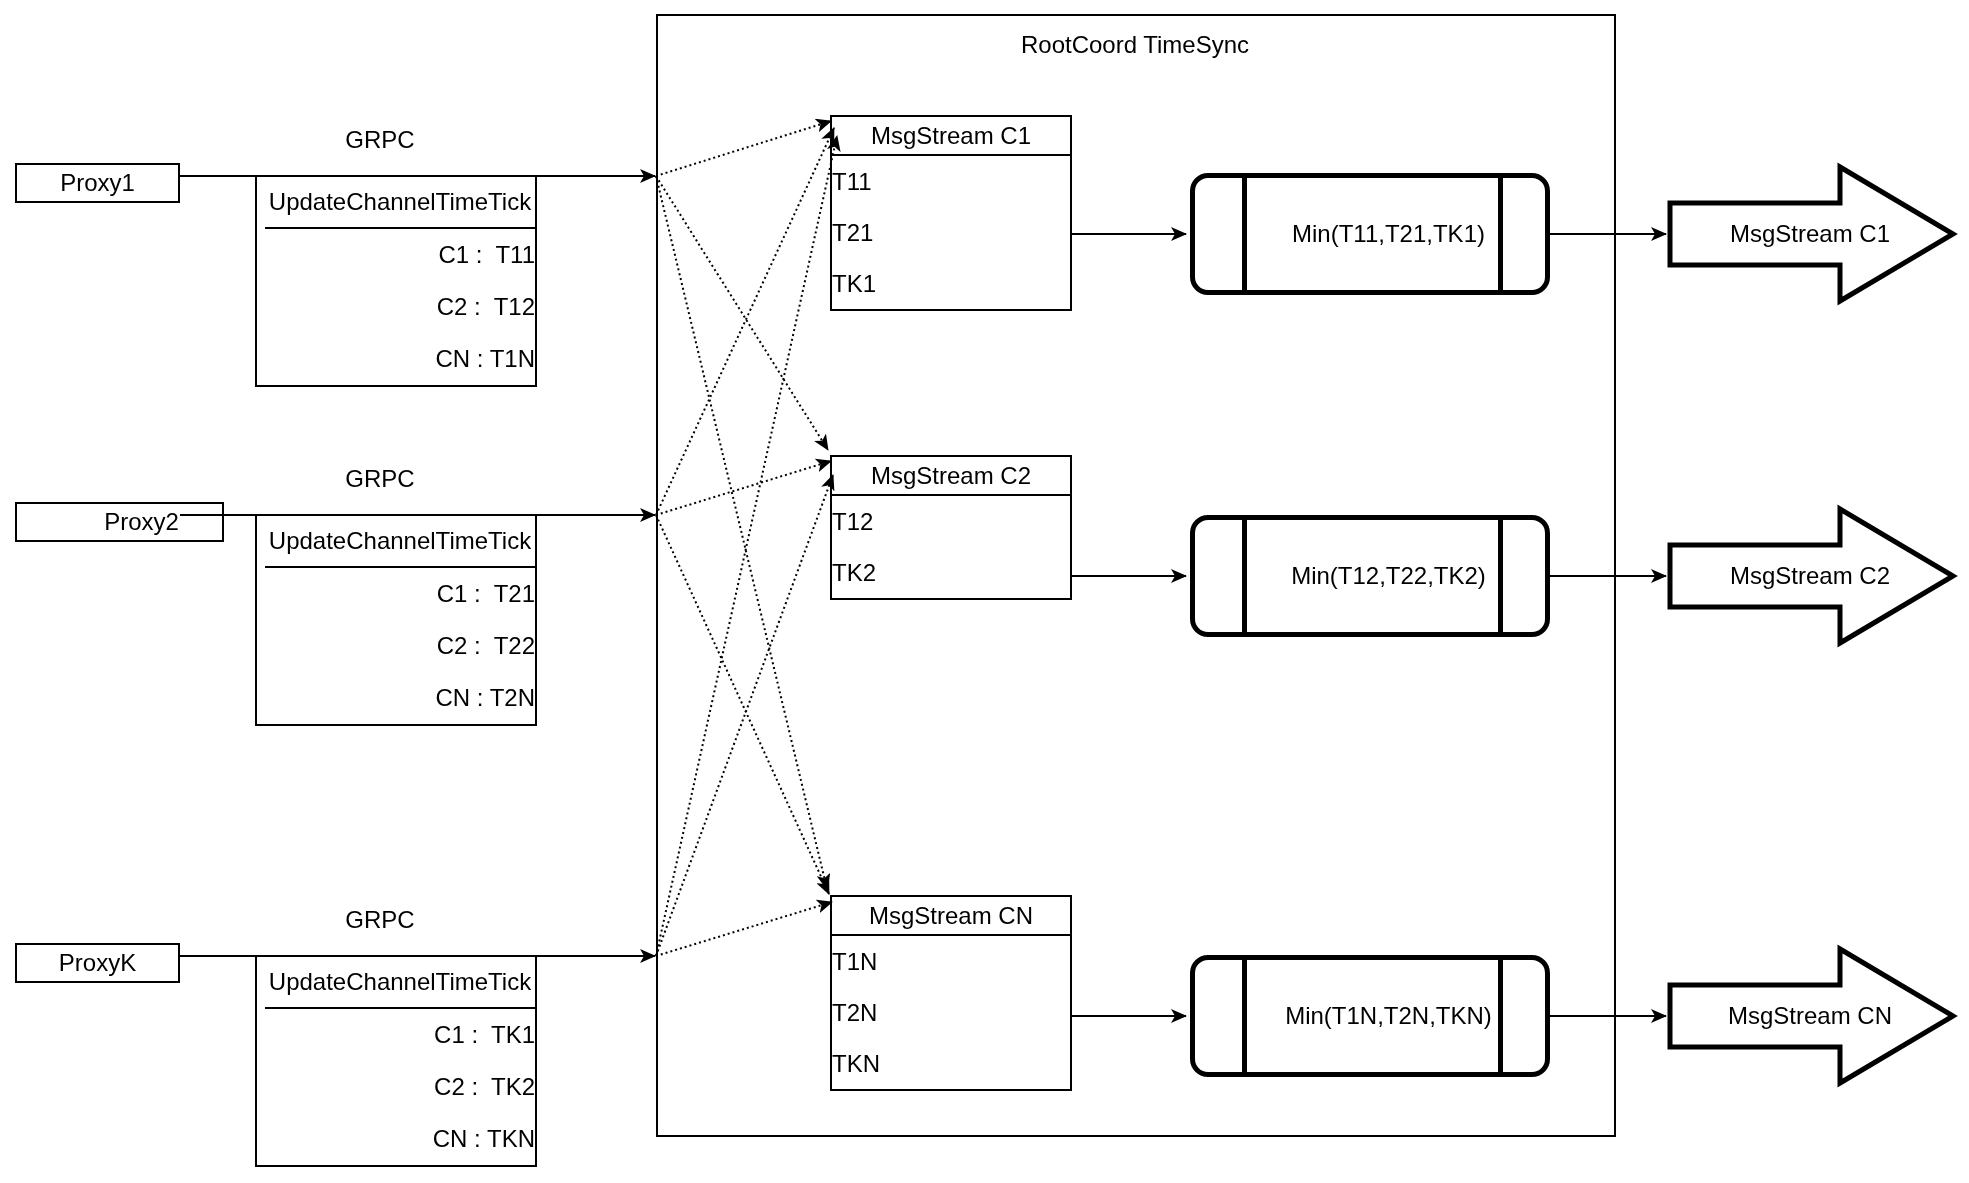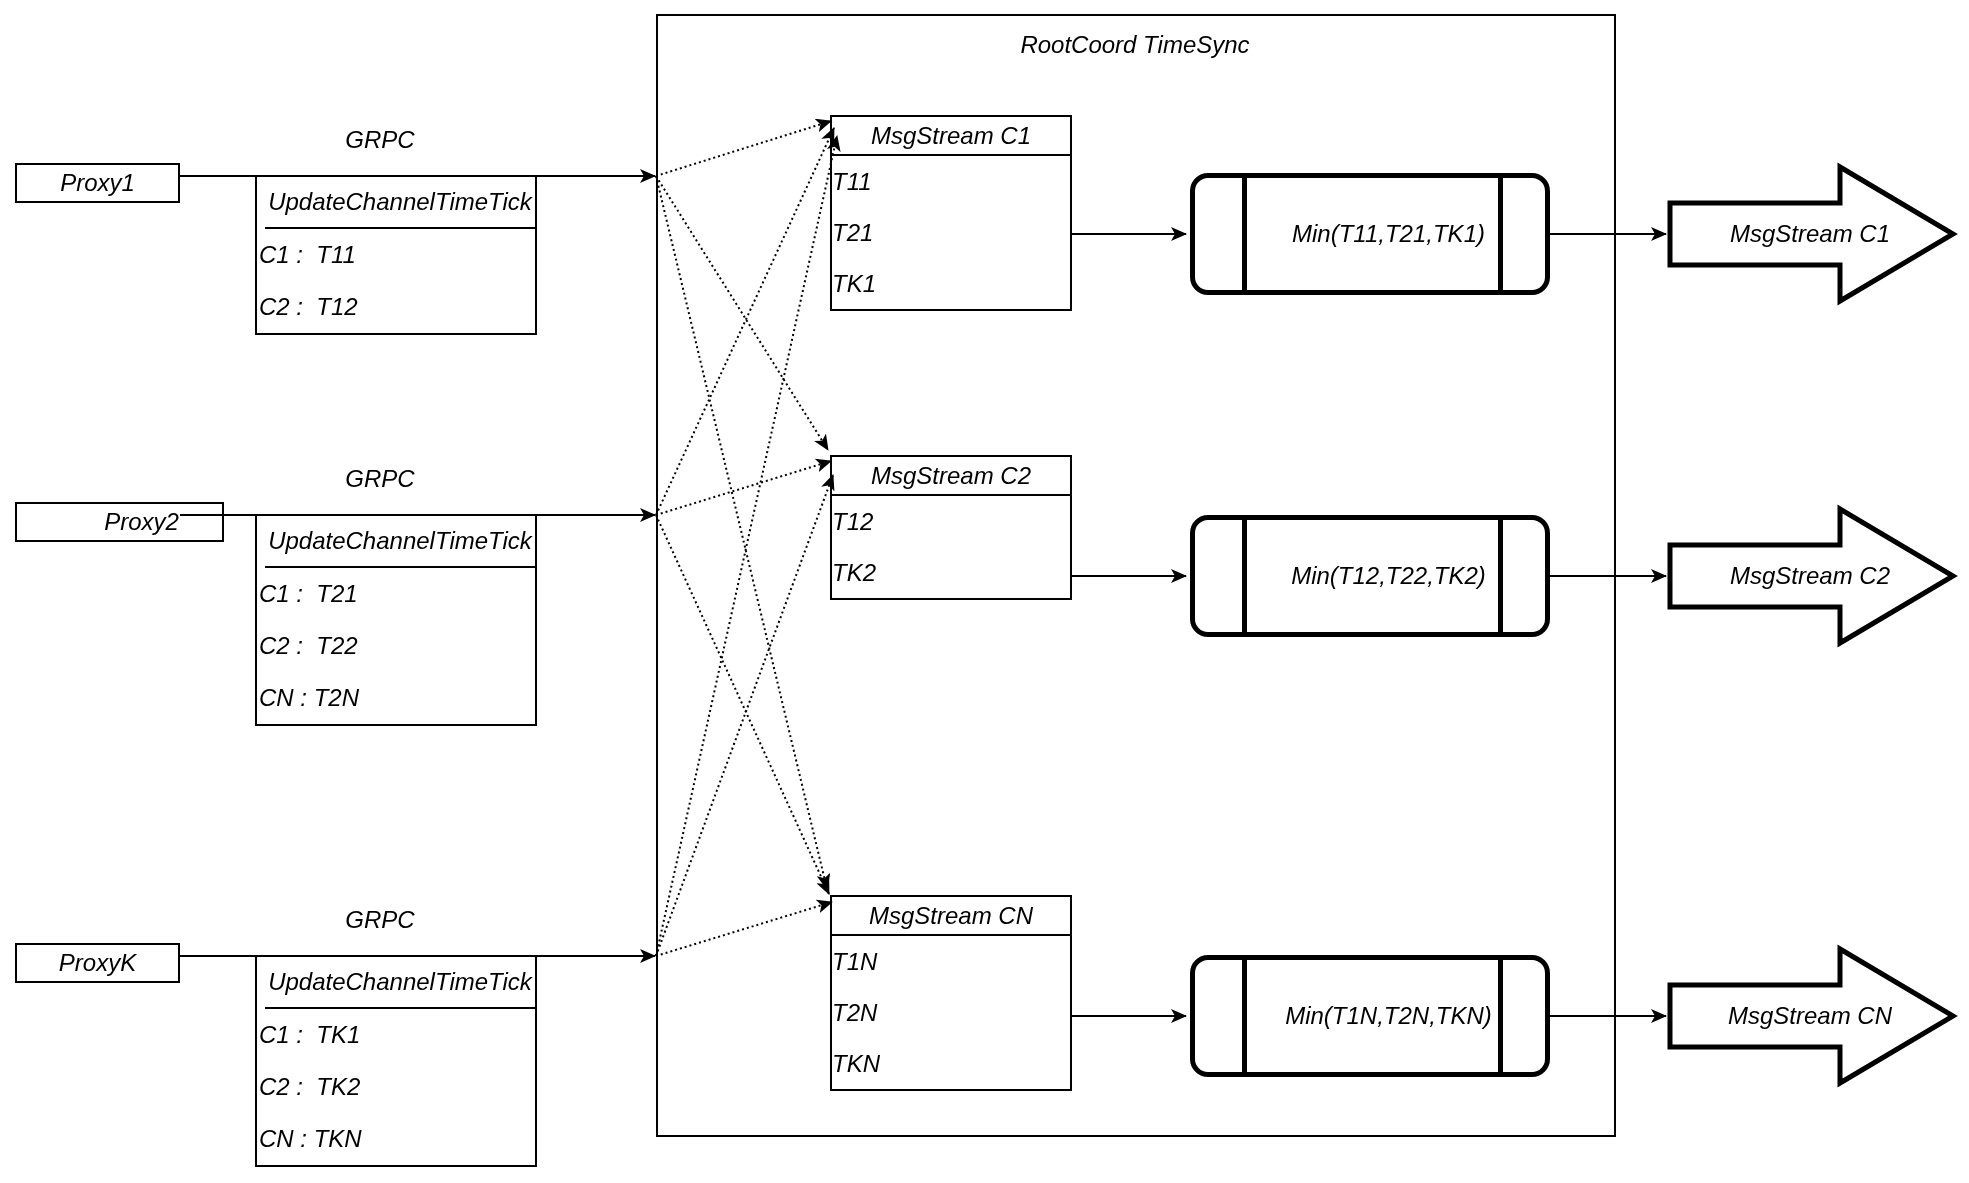--- a/index.html
+++ b/index.html
@@ -4,21 +4,20 @@
 <style>
   html,body{margin:0;padding:0;background:#ffffff;}
   .canvas{
     position:relative;
     width:1969px;height:1183px;
     background:#ffffff;
     font-family:"Liberation Sans", sans-serif;
     color:#000;
     font-size:24px;
     overflow:hidden;
-    font-style:italic;
   }
   
   .rootcoord{
     position:absolute;
     left:656px;top:14px;width:956px;height:1119px;
     border:2px solid #000;background:#ffffff;
   }
   .rc-title{
     position:absolute;
     left:656px;top:30px;width:958px;height:30px;
@@ -34,21 +33,21 @@
   .grpc{
     position:absolute;left:230px;width:300px;height:28px;
     line-height:28px;text-align:center;
   }
   
   .lt{
     position:absolute;left:255px;width:278px;
     border:2px solid #000;background:#fff;
   }
   .lt-header{height:50px;line-height:50px;border-bottom:2px solid #000;text-align:center;margin-left:8px;}
-  .lt-cell{height:52px;line-height:52px;padding-left:2px;white-space:pre;}
+  .lt-cell{height:52px;line-height:52px;padding-left:2px;white-space:pre;text-align:right;}
   
   .ms{
     position:absolute;left:830px;width:238px;
     border:2px solid #000;background:#fff;
   }
   .ms-header{height:37px;line-height:37px;border-bottom:2px solid #000;text-align:center;}
   .ms-cell{height:51px;line-height:51px;}
   
   .min-node{
     position:absolute;left:1190px;width:350px;height:112px;
@@ -77,20 +76,21 @@
 
   <div class="rootcoord"></div>
   <div class="rc-title">RootCoord TimeSync</div>
 
   <div class="proxy" style="top:156px;">Proxy1</div>
   <div class="grpc" style="top:126px;">GRPC</div>
   <div class="lt" style="top:175px;">
     <div class="lt-header">UpdateChannelTimeTick</div>
     <div class="lt-cell">C1 :  T11</div>
     <div class="lt-cell">C2 :  T12</div>
+    <div class="lt-cell">CN : T1N</div>
   </div>
 
   <div class="proxy" style="top:495px;padding-left:44px;">Proxy2</div>
   <div class="grpc" style="top:465px;">GRPC</div>
   <div class="lt" style="top:514px;">
     <div class="lt-header">UpdateChannelTimeTick</div>
     <div class="lt-cell">C1 :  T21</div>
     <div class="lt-cell">C2 :  T22</div>
     <div class="lt-cell">CN : T2N</div>
   </div>

